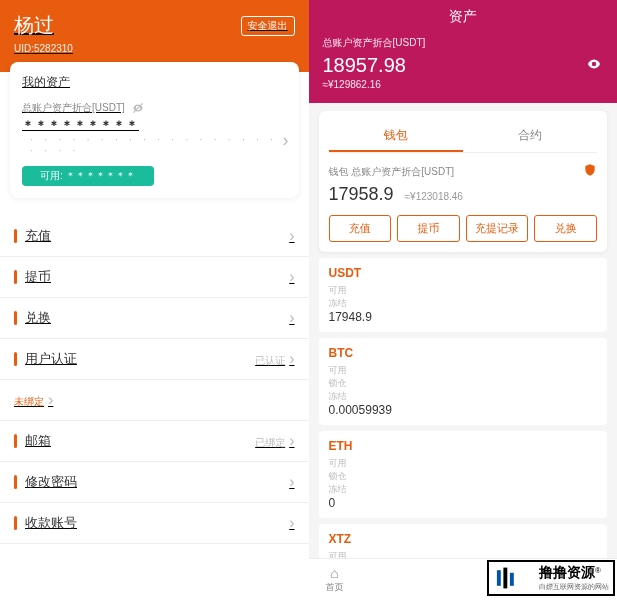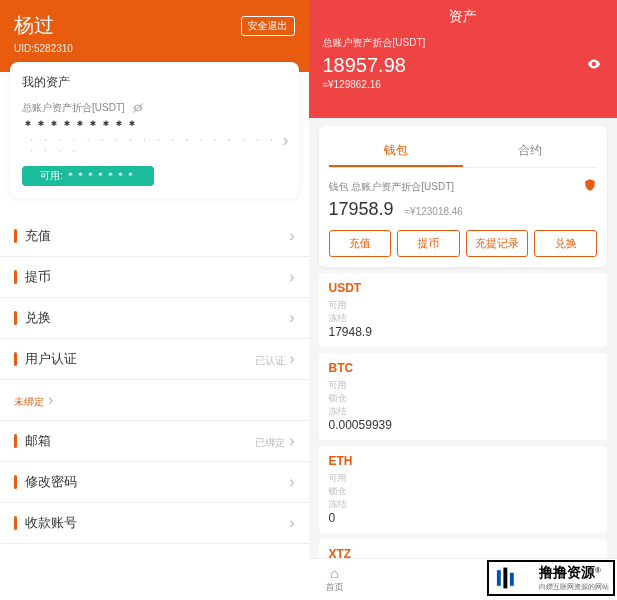--- a/index.html
+++ b/index.html
@@ -1,18 +1,18 @@
 <!DOCTYPE html>
 <html><head>
   <meta charset="utf-8">
   <style>
     * { margin: 0; padding: 0; box-sizing: border-box; font-family: -apple-system, "PingFang SC", "Microsoft YaHei", sans-serif; }
     body { display: flex; width: 617px; height: 600px; background: #fff; }
     .panel { width: 308.5px; height: 600px; overflow: hidden; position: relative; }
-    .panel-left { background: #fff; }
+    .panel-left { background: #fff; text-decoration: underline; }
     .panel-right { background: #f5f5f5; }
 
     
     .l-header { background: #e85c0f; color: #fff; padding: 12px 14px 18px; }
     .l-user-row { display: flex; justify-content: space-between; align-items: center; }
     .l-user-row .name { font-size: 20px; }
     .logout-btn { border: 1px solid #fff; background: transparent; color: #fff; font-size: 10px; padding: 2px 6px; border-radius: 3px; }
     .uid { font-size: 10px; margin-top: 4px; opacity: 0.9; }
 
     .assets-card { background: #fff; border-radius: 8px; margin: -2px 10px 10px; padding: 12px; box-shadow: 0 1px 6px rgba(0,0,0,0.07); position: relative; top: -8px; }
@@ -28,21 +28,21 @@
     .menu-item { display: flex; align-items: center; justify-content: space-between; padding: 11px 14px; border-bottom: 1px solid #eee; font-size: 13px; color: #333; }
     .menu-item .left { display: flex; align-items: center; gap: 8px; }
     .bar { width: 3px; height: 14px; background: #e85c0f; border-radius: 2px; }
     .chevron { color: #bbb; font-size: 16px; }
     .status-txt { font-size: 10px; margin-right: 4px; text-align: right; }
     .status-gray { color: #bbb; }
     .status-orange { color: #e85c0f; }
     .section-header { background: #f7f7f7; color: #999; font-size: 11px; padding: 8px 14px; }
 
     
-    .r-header { background: #ef4444; color: #fff; text-align: center; padding: 8px 14px 28px; }
+    .r-header { background: #be185d; color: #fff; text-align: center; padding: 8px 14px 13px; }
     .r-title { font-size: 14px; }
     .r-sub { font-size: 10px; margin-top: 10px; text-align: left; opacity: 0.9; }
     .r-amount { font-size: 20px; text-align: left; margin-top: 4px; display: flex; justify-content: space-between; align-items: center; }
     .r-approx { font-size: 10px; text-align: left; margin-top: 2px; opacity: 0.9; }
     .eye-right { font-size: 16px; }
 
     .tabs-card { background: #fff; border-radius: 6px; margin: 8px 10px 6px; padding: 10px; box-shadow: 0 1px 4px rgba(0,0,0,0.06); }
     .tabs { display: flex; border-bottom: 1px solid #eee; margin-bottom: 10px; }
     .tab { flex: 1; text-align: center; font-size: 12px; padding: 6px 0; color: #888; }
     .tab.active { color: #e85c0f; border-bottom: 2px solid #e85c0f; }

